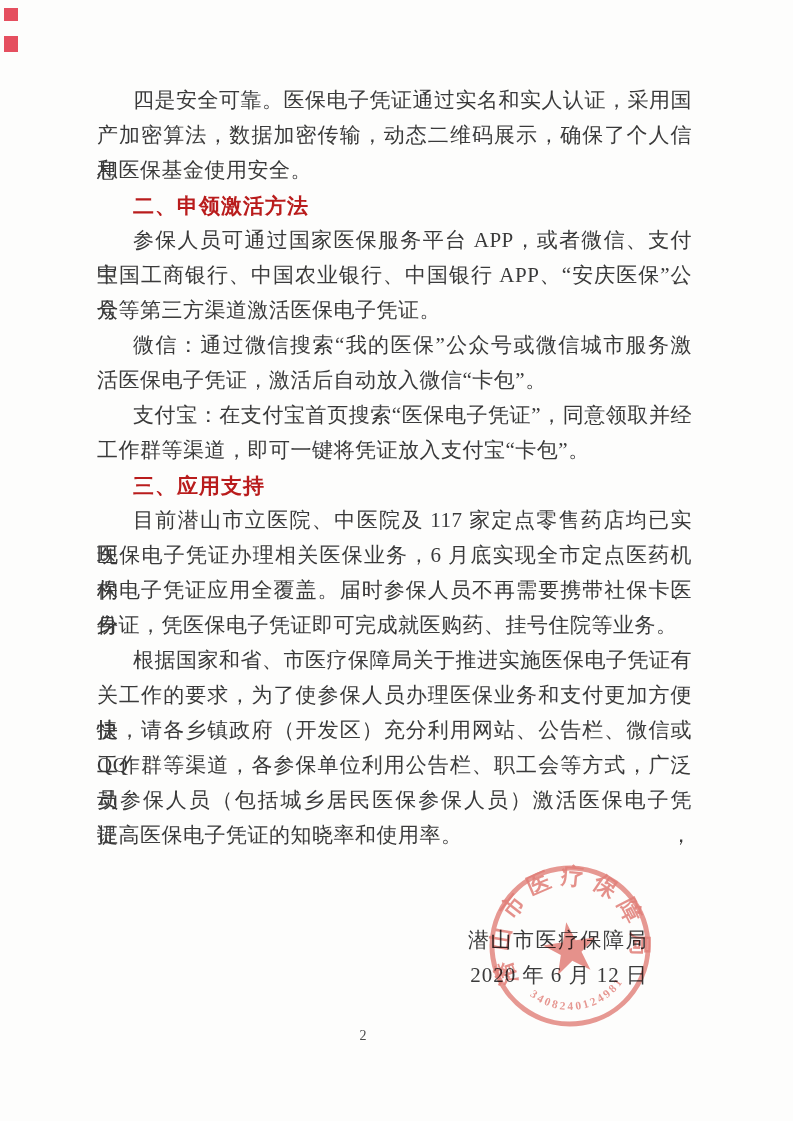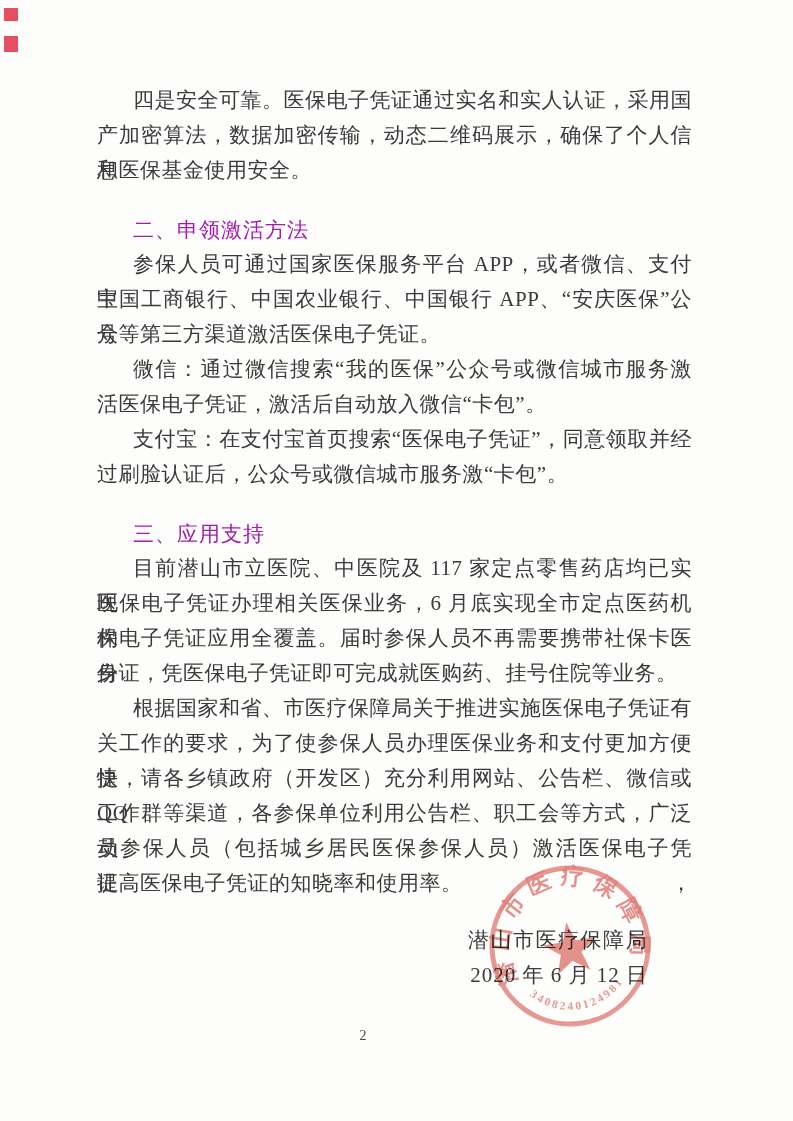--- a/index.html
+++ b/index.html
@@ -23,21 +23,21 @@
   .line {
     height:35px; line-height:35px; font-size:21px;
     text-align:justify; text-justify:inter-ideograph;
     white-space:nowrap; 
     letter-spacing:.5px;
   }
   .line.fill { text-align-last:justify; white-space:normal; }
   .line.indent { text-indent:36px; }
   .line.heading {
     font-family:"Liberation Sans","DejaVu Sans",sans-serif;
-    font-weight:400; color:#a21caf; letter-spacing:1px;margin-top:24px;
+    font-weight:700; color:#b91c1c; letter-spacing:1px;
   }
 
   .signature {
     position:absolute; left:97px; top:923px; width:595px;
     color:#3a3a3a; font-size:21px; line-height:35px;
     text-align:right;
   }
   .sig-org  { padding-right:44px; letter-spacing:1.5px; }
   .sig-date { padding-right:44px; letter-spacing:1px; }
 
@@ -70,21 +70,21 @@
       <div class="line indent fill">四是安全可靠。医保电子凭证通过实名和实人认证，采用国</div>
       <div class="line fill">产加密算法，数据加密传输，动态二维码展示，确保了个人信息</div>
       <div class="line">和医保基金使用安全。</div>
       <div class="line heading indent">二、申领激活方法</div>
       <div class="line indent fill">参保人员可通过国家医保服务平台 APP，或者微信、支付宝、</div>
       <div class="line fill">中国工商银行、中国农业银行、中国银行 APP、“安庆医保”公众</div>
       <div class="line">号等第三方渠道激活医保电子凭证。</div>
       <div class="line indent fill">微信：通过微信搜索“我的医保”公众号或微信城市服务激</div>
       <div class="line">活医保电子凭证，激活后自动放入微信“卡包”。</div>
       <div class="line indent fill">支付宝：在支付宝首页搜索“医保电子凭证”，同意领取并经</div>
-      <div class="line">过刷脸认证后，公众号或微信城市服务激“卡包”。</div>
+      <div class="line">工作群等渠道，即可一键将凭证放入支付宝“卡包”。</div>
       <div class="line heading indent">三、应用支持</div>
       <div class="line indent fill">目前潜山市立医院、中医院及 117 家定点零售药店均已实现</div>
       <div class="line fill">医保电子凭证办理相关医保业务，6 月底实现全市定点医药机构医</div>
       <div class="line fill">保电子凭证应用全覆盖。届时参保人员不再需要携带社保卡、身</div>
       <div class="line">份证，凭医保电子凭证即可完成就医购药、挂号住院等业务。</div>
       <div class="line indent fill">根据国家和省、市医疗保障局关于推进实施医保电子凭证有</div>
       <div class="line fill">关工作的要求，为了使参保人员办理医保业务和支付更加方便快</div>
       <div class="line fill">捷，请各乡镇政府（开发区）充分利用网站、公告栏、微信或 QQ</div>
       <div class="line fill">工作群等渠道，各参保单位利用公告栏、职工会等方式，广泛动</div>
       <div class="line fill">员参保人员（包括城乡居民医保参保人员）激活医保电子凭证，</div>

